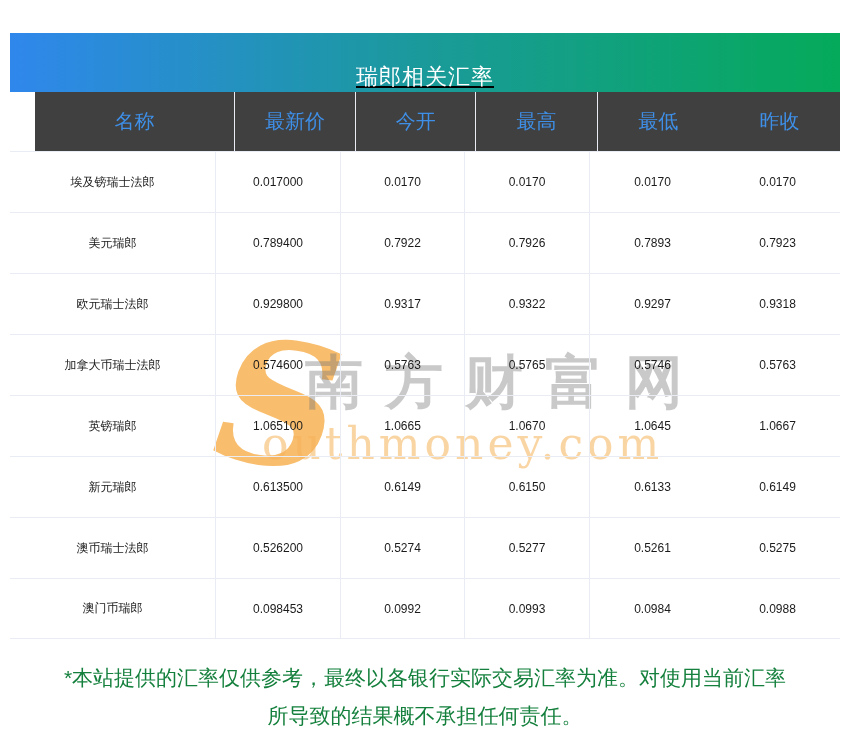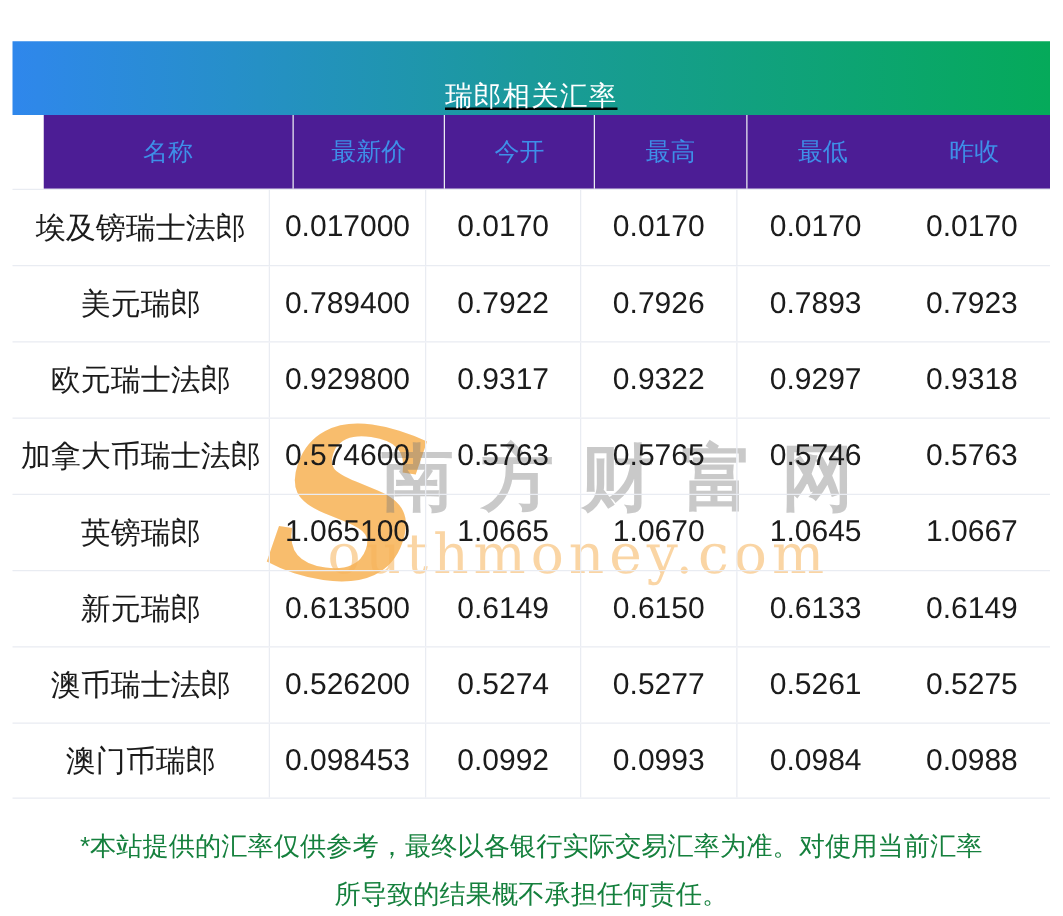--- a/index.html
+++ b/index.html
@@ -8,28 +8,28 @@
   .page { position:relative; width:850px; height:733px; overflow:hidden; }
 
   .table-wrap { position:relative; margin:33px 10px 0 10px; width:830px; }
 
   .title-bar { height:59px; display:flex; align-items:flex-end; justify-content:center;
     background:linear-gradient(to right,#2f87ec,#1a9a9a,#05aa5a);text-decoration:underline; }
   .title-bar .title { color:#ffffff; font-size:22px; letter-spacing:1px; }
 
   .grid { position:relative; }
 
-  .hdr-row { display:flex; height:59px; background:#4c1d95; position:relative; z-index:2;margin-left:25px; }
+  .hdr-row { display:flex; height:59px; background:#404040; position:relative; z-index:2;margin-left:25px; }
   .hdr-cell { display:flex; align-items:center; justify-content:center;
     color:#3e8fe8; font-size:20px; }
 
   .row { display:flex; height:61px; border-top:1px solid #e9ecf2;
     position:relative; z-index:2; background:transparent; }
   .cell { display:flex; align-items:center; justify-content:center;
-    color:#1b1b1b; font-size:24px; }
+    color:#1b1b1b; font-size:12px; }
 
   .c0 { width:206px; } .c1 { width:125px;text-align:center; } .c2 { width:124px; }
   .c3 { width:125px; } .c4 { width:125px; } .c5 { width:125px; }
   .bdr { border-right:1px solid #e9ecf2; }
   .body-bottom { border-bottom:1px solid #e9ecf2; }
 
   
   .watermark { position:absolute; left:0; top:0; width:830px; height:595px;
     z-index:1; pointer-events:none; overflow:hidden; }
   .wm-swoosh { position:absolute; left:208px; top:228px; font-family:"DejaVu Serif","Liberation Serif",serif;

